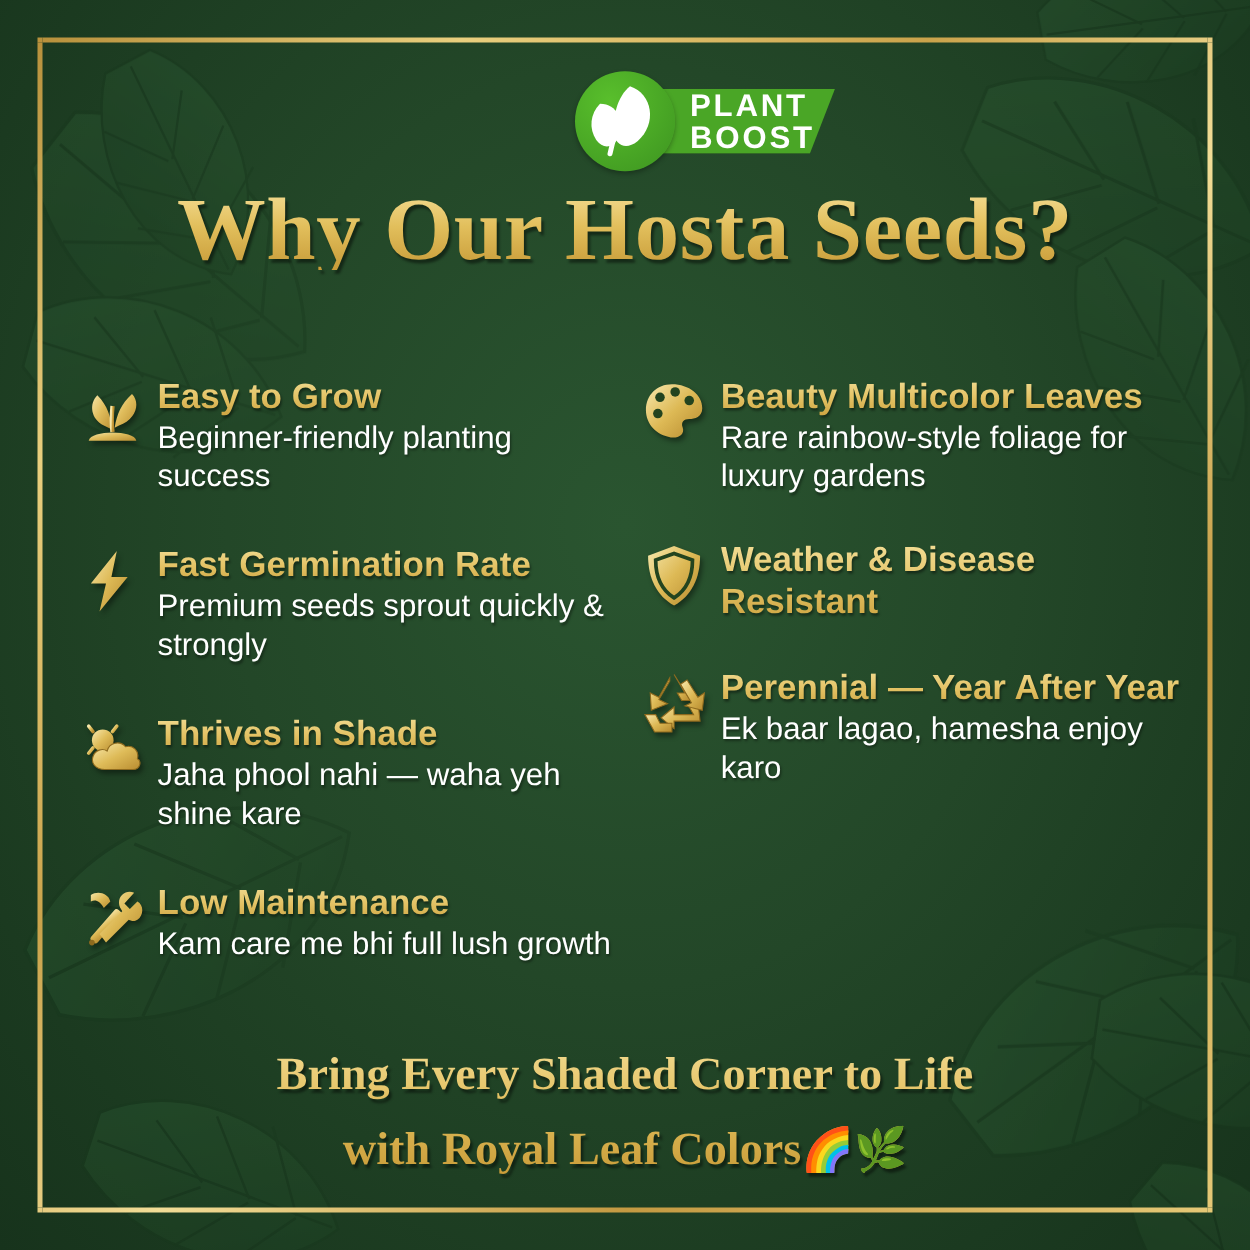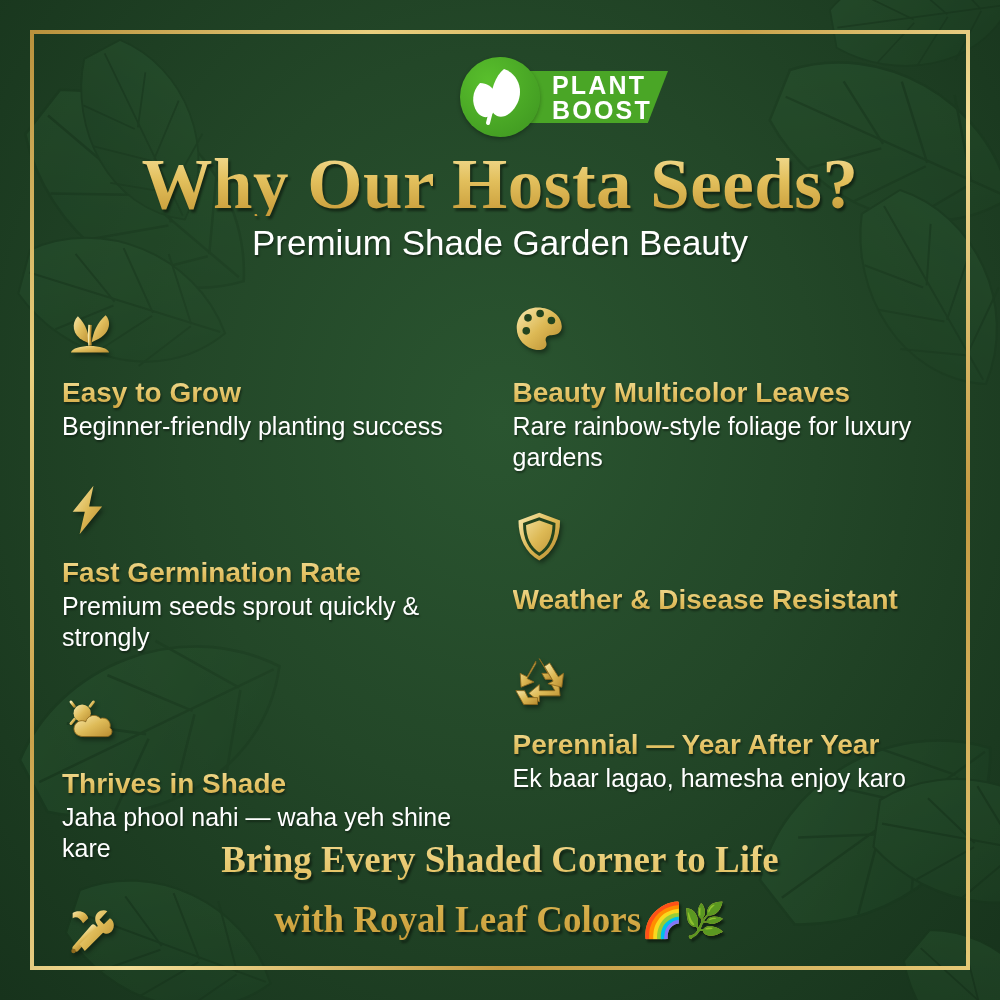--- a/index.html
+++ b/index.html
@@ -85,21 +85,21 @@
     text-shadow:1px 2px 2px rgba(0,0,0,.4);
   }
 
   
   .cols{
     position:absolute; top:300px; left:62px; right:52px;
     display:flex; gap:0;
   }
   .col{ width:455px; }
   .col.right{ margin-left:15px; }
-  .item{ display:flex; gap:14px; margin-bottom:26px;flex-direction:column; }
+  .item{ display:flex; gap:2px; margin-bottom:26px; }
   .item .ico{ flex:0 0 62px; width:62px; padding-top:4px; }
   .item .ico svg{ display:block; width:56px; height:52px;
     filter:drop-shadow(2px 3px 2px rgba(0,0,0,.4)); }
   .item .txt{ flex:1 1 auto; padding-top:0; }
   .ttl{
     font-size:28px; line-height:33px; font-weight:bold;
     color:#e9ca72;
     background:linear-gradient(180deg,#f4e09b 0%,#e3c264 55%,#cda441 100%);
     -webkit-background-clip:text; background-clip:text;
     color:transparent;
@@ -190,21 +190,20 @@
           </div>
           <div class="logo-text">
             <span>PLANT</span>
             <span>BOOST</span>
           </div>
         </div>
       </div>
     </div>
 
     <div class="title">Why Our Hosta Seeds?</div>
-    <div class="subtitle">Premium Shade Garden Beauty</div>
 
     <div class="cols">
 
       <div class="col left">
 
         <div class="item">
           <div class="ico">
             <svg viewBox="0 0 64 60">
               <defs>
                   <linearGradient id="g1" x1="0" y1="0" x2="1" y2="1">
@@ -285,20 +284,24 @@
               <g fill="url(#g4)">
                 <path d="M12,8 C18,4 28,6 30,14 L24,20 C20,13 16,12 12,14 Z"></path>
                 <rect x="22" y="18" width="8" height="38" rx="3" transform="rotate(41 26 37)"></rect>
                 <circle cx="13" cy="52" r="2.6" fill="#8e6a1e"></circle>
               </g>
               <g fill="url(#g4)">
                 <path d="M52,6 C46,3 38,7 38,15 C38,19 40,21 41,23 L20,44 L26,52 L47,31 C49,32 52,33 55,31 C61,27 61,17 55,14 L48,21 L43,16 Z"></path>
               </g>
             </svg>
           </div>
+          <div class="txt">
+            <div class="ttl">Low Maintenance</div>
+            <div class="desc">Kam care me bhi full lush growth</div>
+          </div>
         </div>
 
       </div>
 
       <div class="col right">
 
         <div class="item">
           <div class="ico">
             <svg viewBox="0 0 64 60">
               <defs>

